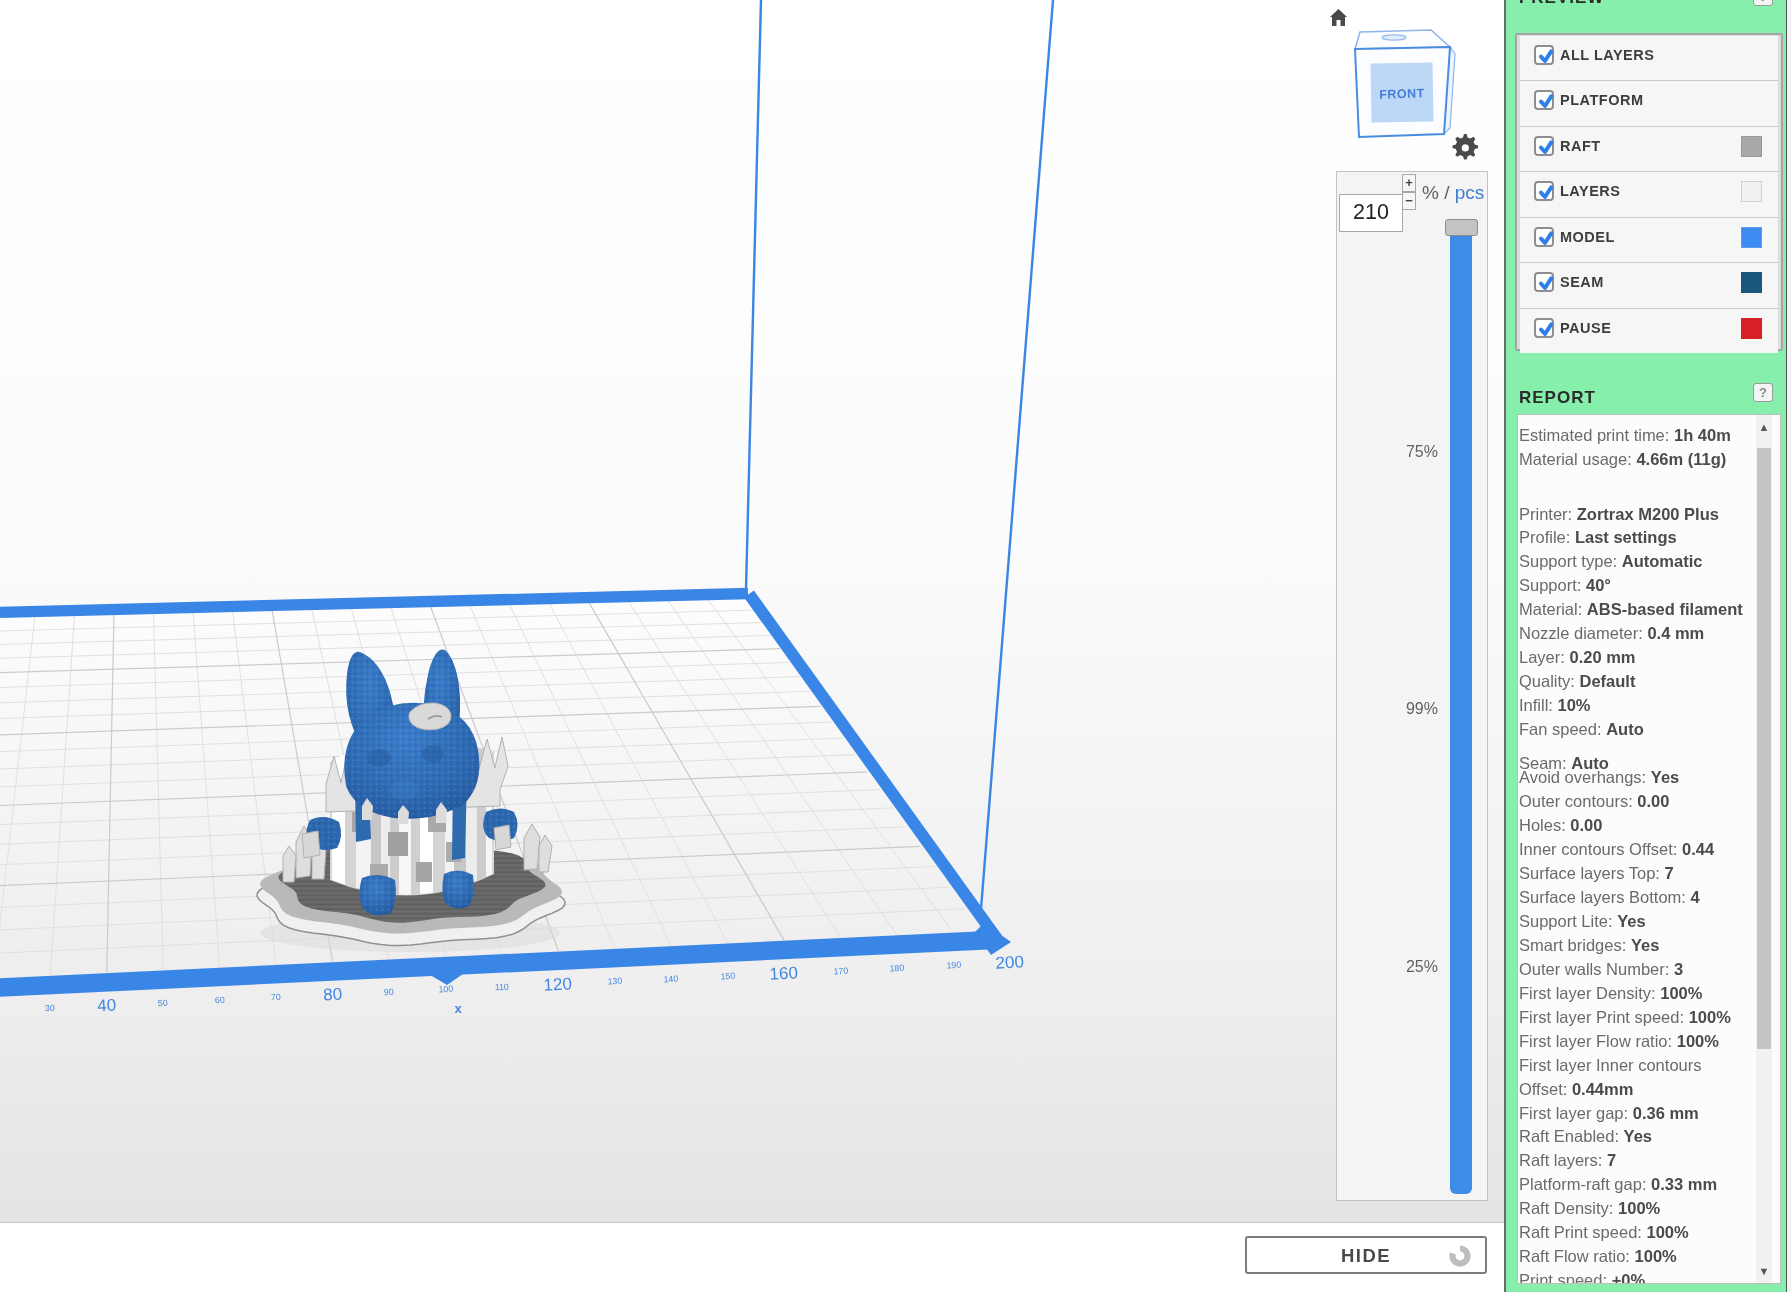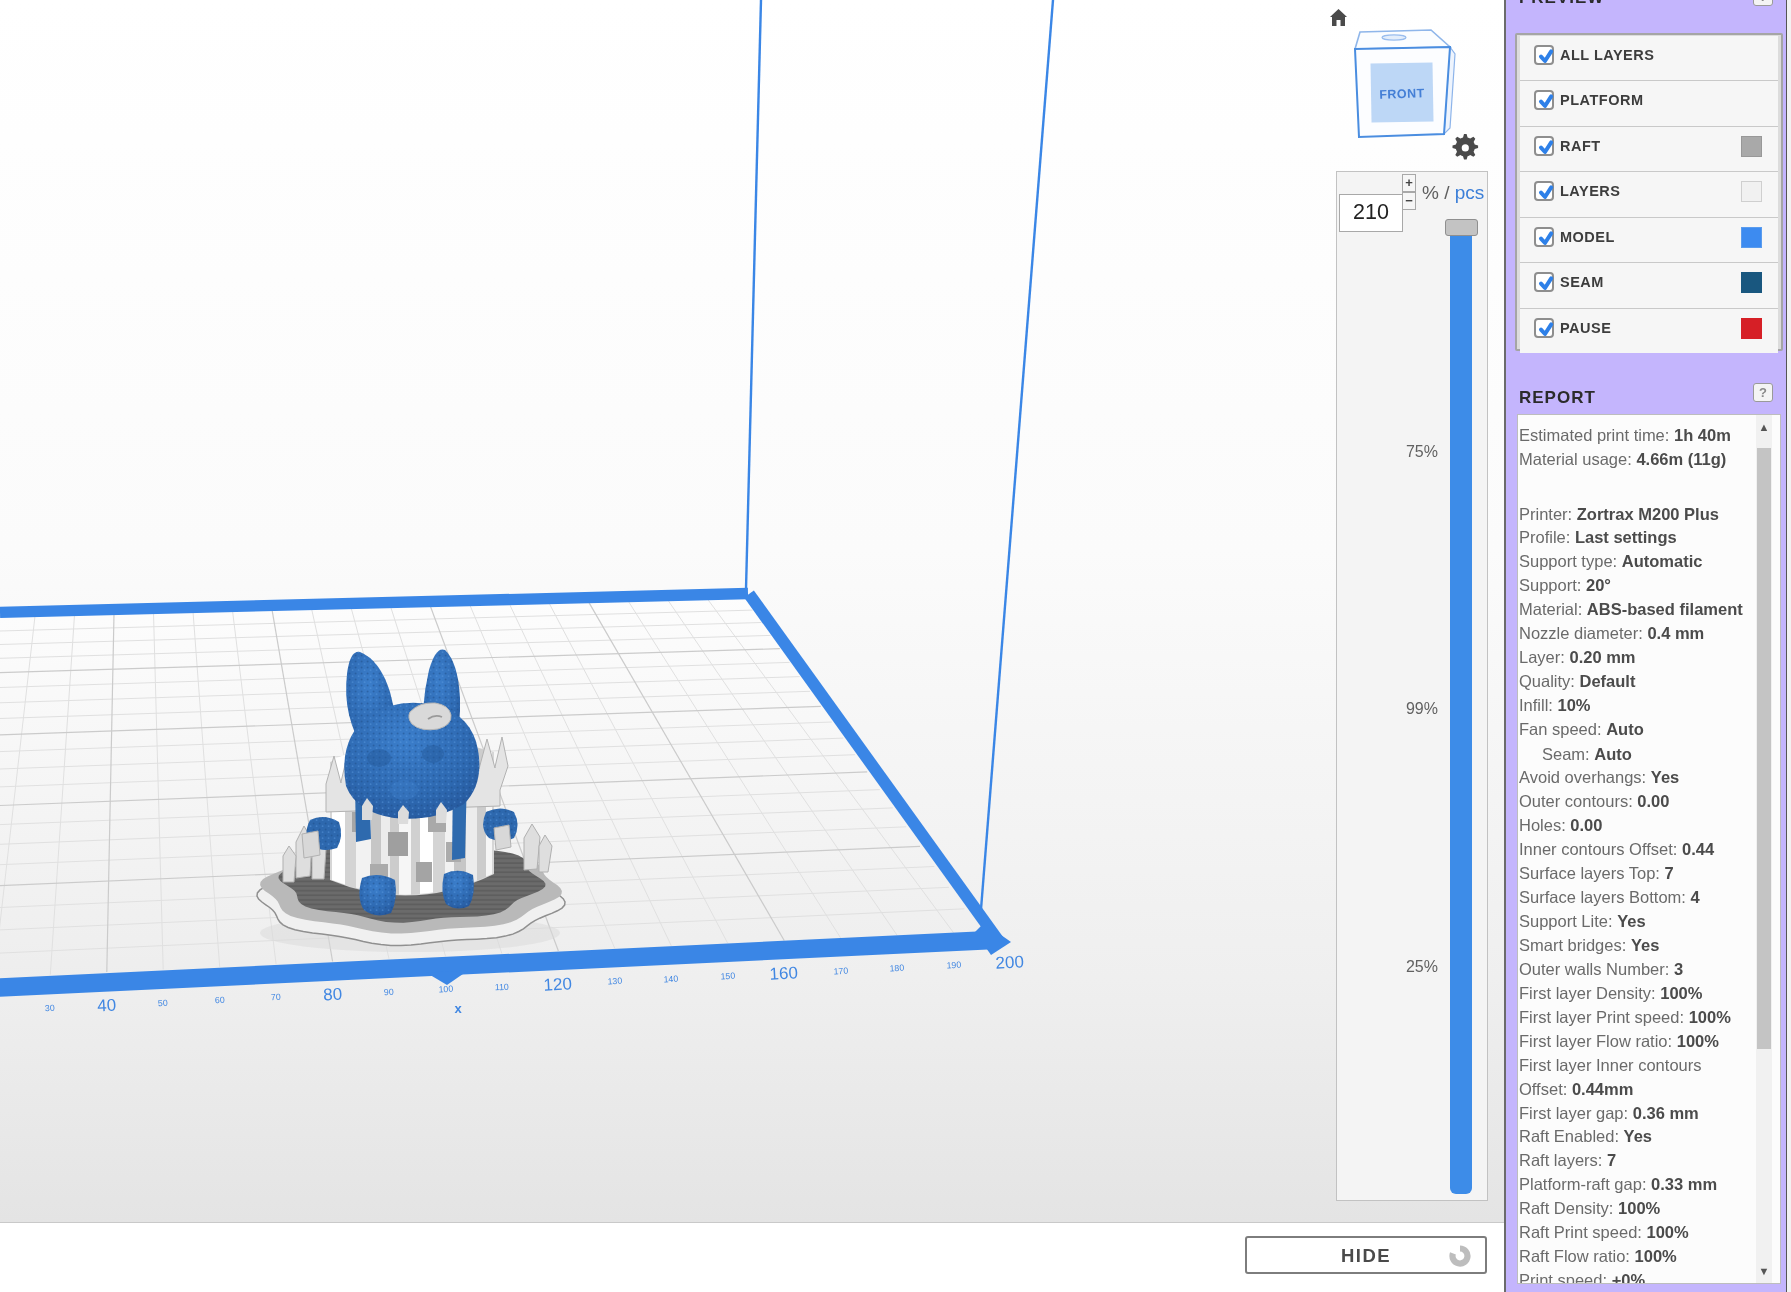--- a/index.html
+++ b/index.html
@@ -6,21 +6,21 @@
   font-family:"Liberation Sans",sans-serif;}
 #viewport{position:absolute;left:0;top:0;width:1504px;height:1222px;
   background:linear-gradient(180deg,#ffffff 0%,#fbfbfb 45%,#efefef 80%,#e4e4e4 100%);}
 #scene{position:absolute;left:0;top:0;}
 #bottombar{position:absolute;left:0;top:1222px;width:1504px;height:70px;background:#ffffff;
   border-top:1px solid #c9c9c9;}
 #hidebtn{position:absolute;left:1245px;top:13px;width:242px;height:38px;background:#fff;
   border:2px solid #7d7d7d;border-radius:3px;box-sizing:border-box;}
 #hidebtn span{position:absolute;left:0;right:0;top:7px;text-align:center;font-size:18.5px;
   font-weight:bold;color:#4a4a4a;letter-spacing:1.5px;}
-#rightpanel{position:absolute;left:1504px;top:0;width:282px;height:1292px;background:#c4b5fd;
+#rightpanel{position:absolute;left:1504px;top:0;width:282px;height:1292px;background:#86efac;
   border-left:2px solid #6b6b6b;box-sizing:border-box;}
 #rightsliver{position:absolute;left:1786px;top:0;width:5px;height:1292px;background:#f2f2f2;
   border-left:1px solid #555;box-sizing:border-box;}
 .ptitle{position:absolute;font-size:17px;font-weight:bold;color:#2b2b2b;letter-spacing:1px;}
 .qbtn{position:absolute;width:20px;height:19px;border:1px solid #9a9a9a;border-radius:3px;
   background:#f4f4f4;box-sizing:border-box;color:#8a8a8a;font-size:13px;font-weight:bold;
   text-align:center;line-height:17px;}
 #chkbox{position:absolute;left:9px;top:33px;width:268px;height:318px;background:#dcdcdc;
   border:2px solid #a5a5a5;border-radius:2px;box-sizing:border-box;padding:1px 3px 3px;}
 .crow{position:relative;width:258px;height:44.43px;background:#f6f6f6;border-bottom:1px solid #c9c9c9;}
@@ -320,28 +320,28 @@
         </div>
       </div>
     <div class="ptitle" style="left:13px;top:388px;">REPORT</div>
     <div class="qbtn" style="left:247px;top:383px;">?</div>
     <div id="report">
         <div class="rl" style="top:11px;">Estimated print time: <b>1h 40m</b></div>
         <div class="rl" style="top:35px;">Material usage: <b>4.66m (11g)</b></div>
         <div class="rl" style="top:89.5px;">Printer: <b>Zortrax M200 Plus</b></div>
         <div class="rl" style="top:113.46000000000004px;">Profile: <b>Last settings</b></div>
         <div class="rl" style="top:137.41999999999996px;">Support type: <b>Automatic</b></div>
-        <div class="rl" style="top:161.38px;">Support: <b>20°</b></div>
+        <div class="rl" style="top:161.38px;">Support: <b>40°</b></div>
         <div class="rl" style="top:185.34000000000003px;">Material: <b>ABS-based filament</b></div>
         <div class="rl" style="top:209.29999999999995px;">Nozzle diameter: <b>0.4 mm</b></div>
         <div class="rl" style="top:233.26px;">Layer: <b>0.20 mm</b></div>
         <div class="rl" style="top:257.22px;">Quality: <b>Default</b></div>
         <div class="rl" style="top:281.18000000000006px;">Infill: <b>10%</b></div>
         <div class="rl" style="top:305.14px;">Fan speed: <b>Auto</b></div>
-        <div class="rl" style="top:330px;padding-left:23px;">Seam: <b>Auto</b></div>
+        <div class="rl" style="top:339px;">Seam: <b>Auto</b></div>
         <div class="rl" style="top:353.05999999999995px;">Avoid overhangs: <b>Yes</b></div>
         <div class="rl" style="top:377.02px;">Outer contours: <b>0.00</b></div>
         <div class="rl" style="top:400.98px;">Holes: <b>0.00</b></div>
         <div class="rl" style="top:424.94000000000005px;">Inner contours Offset: <b>0.44</b></div>
         <div class="rl" style="top:448.9000000000001px;">Surface layers Top: <b>7</b></div>
         <div class="rl" style="top:472.86px;">Surface layers Bottom: <b>4</b></div>
         <div class="rl" style="top:496.81999999999994px;">Support Lite: <b>Yes</b></div>
         <div class="rl" style="top:520.78px;">Smart bridges: <b>Yes</b></div>
         <div class="rl" style="top:544.74px;">Outer walls Number: <b>3</b></div>
         <div class="rl" style="top:568.7px;">First layer Density: <b>100%</b></div>

